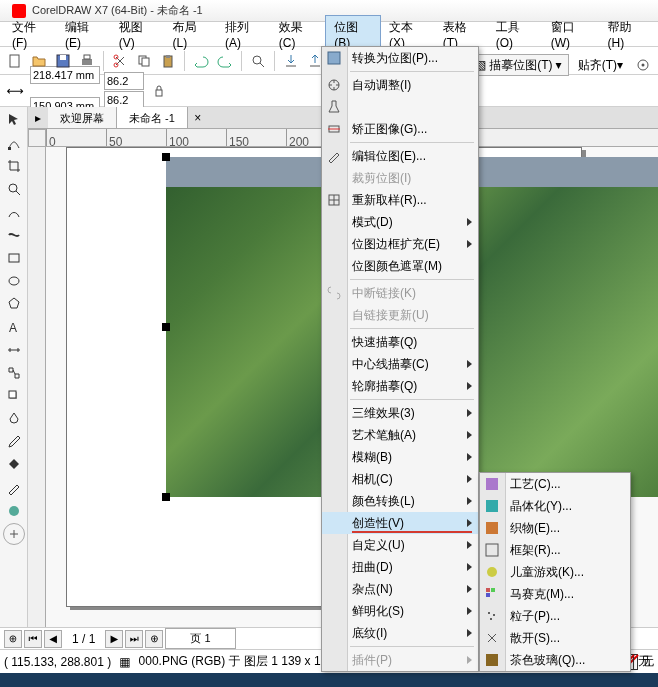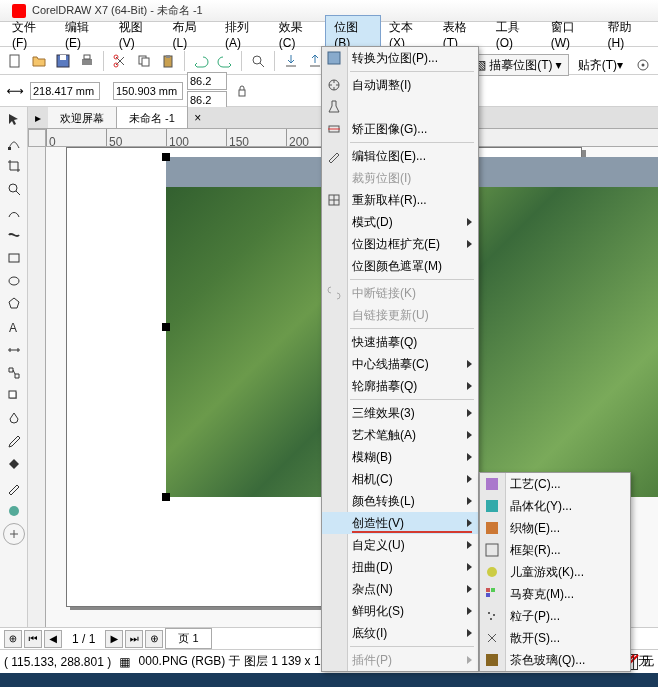--- a/index.html
+++ b/index.html
@@ -51,21 +51,21 @@
 .dd-arrow { position: absolute; right: 6px; top: 7px; width: 0; height: 0; border-top: 4px solid transparent; border-bottom: 4px solid transparent; border-left: 5px solid #333; }
 .dd-item.disabled .dd-arrow { border-left-color: #aaa; }
 .dd-icon { position: absolute; left: 4px; width: 16px; height: 16px; display: flex; align-items: center; justify-content: center; }
 .dd-underline { position: absolute; left: 30px; right: 6px; bottom: 1px; height: 2px; background: #d43a2f; }
 .submenu { position: absolute; top: 472px; left: 479px; width: 152px; background: #f5f5f5; border: 1px solid #999; box-shadow: 2px 2px 5px rgba(0,0,0,0.3); z-index: 101; }
 .right-btns { position: absolute; top: 54px; right: 4px; display: flex; gap: 4px; z-index: 5; }
 .right-btn { height: 22px; padding: 0 6px; border: 1px solid #aaa; background: #f5f5f5; display: flex; align-items: center; gap: 3px; font-size: 11px; }
 .statusbar-area { background: #fff; height: 24px; display: flex; align-items: center; padding: 0 4px; gap: 8px; border-top: 1px solid #ccc; font-size: 11px; position: relative; }
 .page-nav { background: #fff; height: 22px; display: flex; align-items: center; padding: 0 4px; border-top: 1px solid #ccc; gap: 2px; }
 .page-nav-btn { width: 18px; height: 18px; border: 1px solid #aaa; background: #f0f0f0; display: flex; align-items: center; justify-content: center; font-size: 10px; }
-.page-tab { padding: 2px 12px; background: #fff; border: 1px solid #aaa; font-size: 11px; }
+.page-tab { padding: 2px 24px; background: #fff; border: 1px solid #aaa; font-size: 11px; }
 .field-badge { display:inline-flex; align-items:center; width: 22px; height: 22px; justify-content:center; }
 .nofill { width: 16px; height: 16px; position: relative; border: 1px solid #333; }
 .nofill::after { content:""; position:absolute; left:-2px; top:6px; width:20px; height:2px; background:#d00; transform: rotate(-45deg);}
 </style>
 </head>
 <body>
 
 <div class="titlebar">
   <div class="titlebar-icon"></div>
   <span class="titlebar-text">CorelDRAW X7 (64-Bit) - 未命名 -1</span>
@@ -188,21 +188,21 @@
         <svg viewBox="0 0 16 16">
           <circle cx="8" cy="8" r="5" fill="none" stroke="#555"></circle>
           <circle cx="8" cy="8" r="1.5" fill="#555"></circle>
         </svg>
       </div>
   </div>
 </div>
 
 <div class="toolbar2">
   <div class="field-badge">⟷</div>
-  <div style="display:flex;flex-direction:row;gap:13px">
+  <div style="display:flex;flex-direction:column;gap:13px">
     <div><span class="coord-val">218.417 mm</span></div>
     <div><span class="coord-val">150.903 mm</span></div>
   </div>
   <div style="display:flex;flex-direction:column;gap:1px">
     <div><span class="coord-val" style="width:40px">86.2</span></div>
     <div><span class="coord-val" style="width:40px">86.2</span></div>
   </div>
   <div class="tbtn">
       <svg viewBox="0 0 16 16">
         <rect x="5" y="7" width="6" height="6" fill="none" stroke="#555"></rect>

